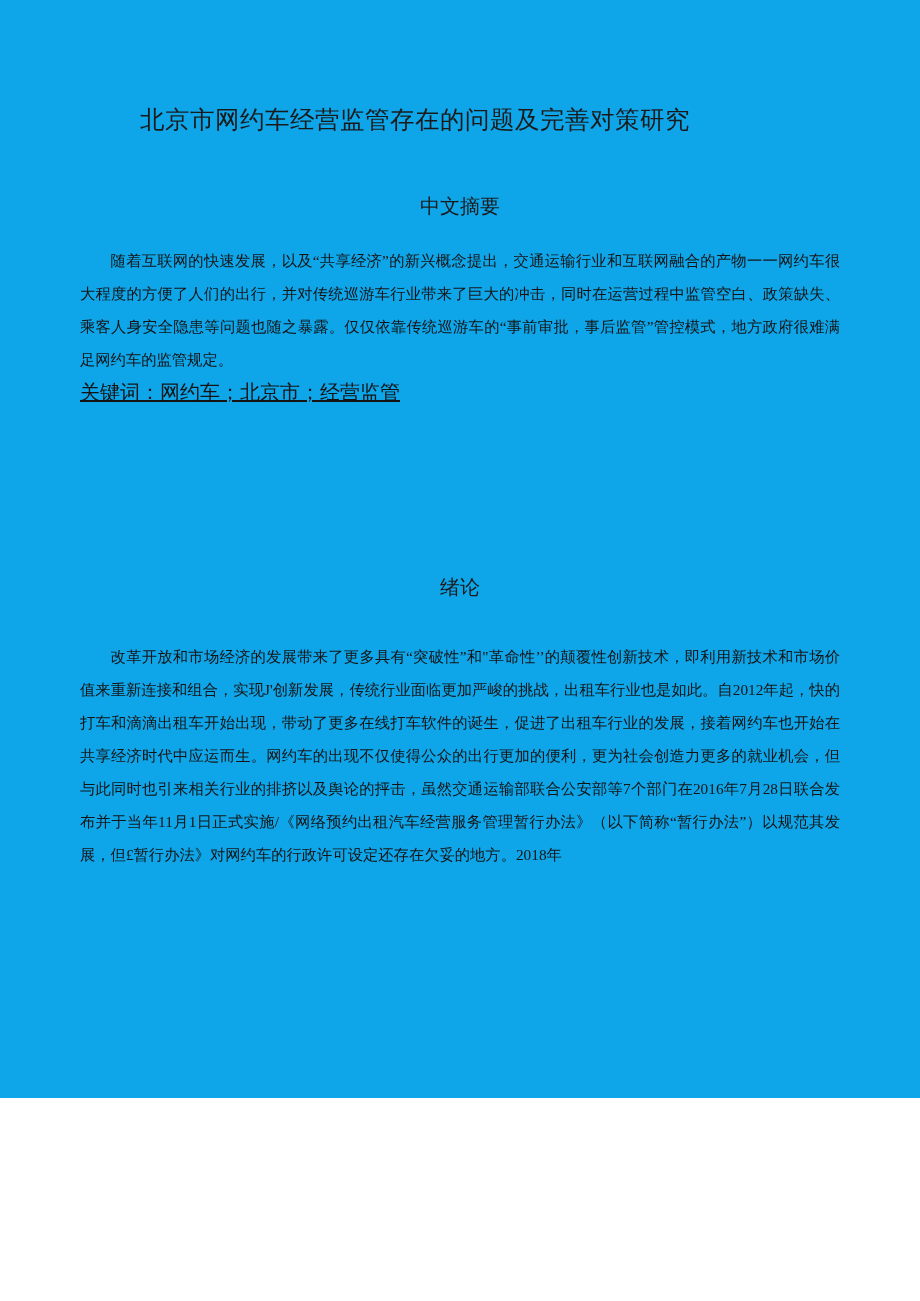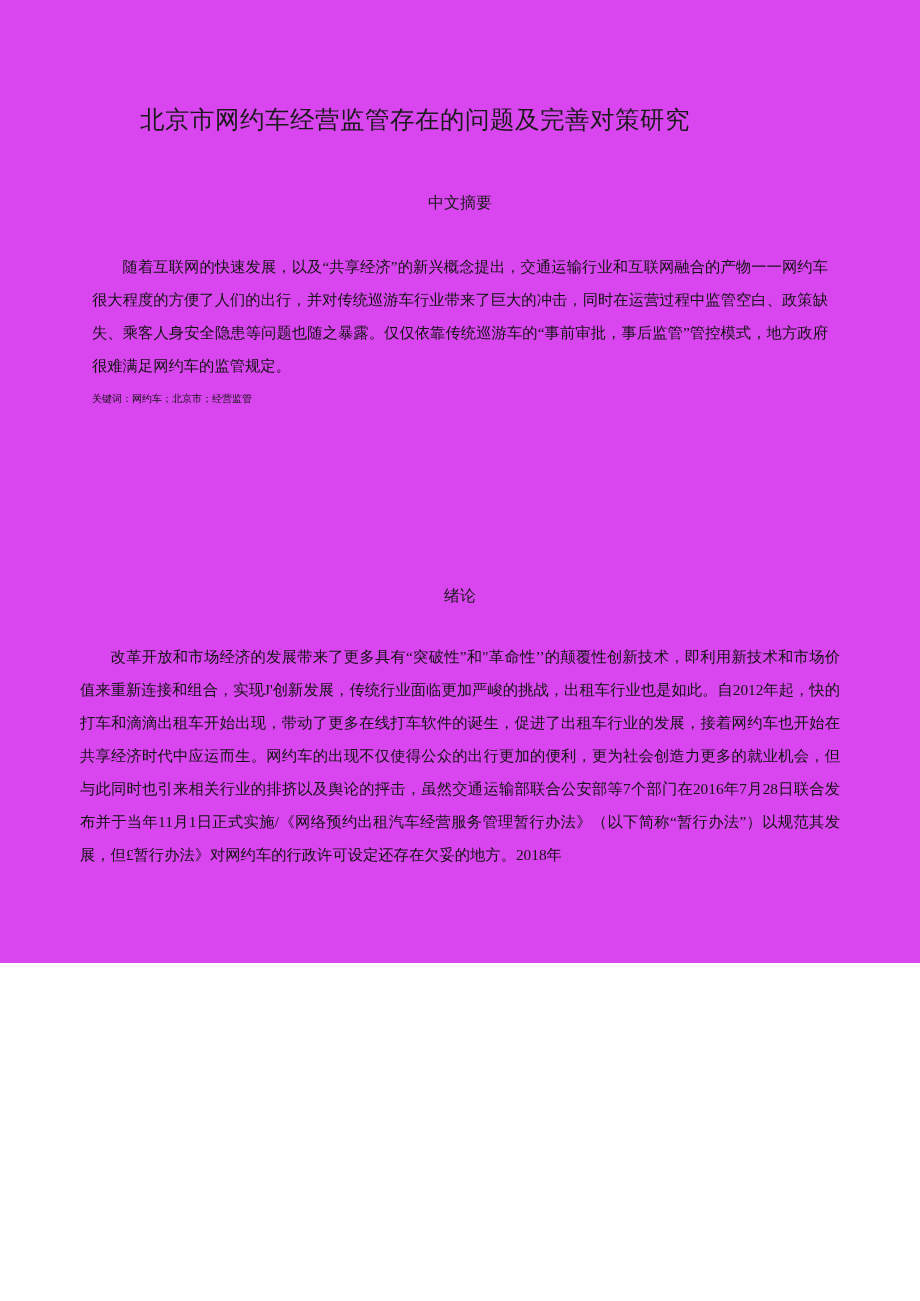--- a/index.html
+++ b/index.html
@@ -10,76 +10,77 @@
   body {
     width: 920px;
     height: 1301px;
     font-family: "Liberation Serif", serif;
     color: #000000;
     overflow: hidden;
   }
   .page {
     position: relative;
     width: 920px;
-    height: 963px;
-    background: #d946ef;
+    height: 1098px;
+    background: #0ea5e9;
     box-sizing: border-box;
     padding: 0 80px;
   }
   .doc-title {
     font-family: "Liberation Sans", sans-serif;
     font-size: 24.5px;
     font-weight: normal;
     letter-spacing: 0.5px;
     text-align: left;
     margin: 0;
     padding-top: 103px;
     padding-left: 60px;
     color: #1a1a1a;
   }
   .section-heading {
     font-family: "Liberation Sans", sans-serif;
-    font-size: 16px;
+    font-size: 20px;
     font-weight: normal;
     text-align: center;
     color: #1a1a1a;
   }
   .abstract-heading {
     margin: 0;
     padding-top: 57px;
   }
   .body-block {
-    margin: 12px;
+    margin: 0;
     padding-top: 24px;
   }
   p.para {
     margin: 0;
     font-size: 15.3px;
     line-height: 33px;
     text-align: justify;
     text-justify: inter-ideograph;
     text-indent: 2em;
     color: #141414;
   }
   .keywords {
     margin: 0;
-    font-size: 10px;
+    font-size: 20px;
     line-height: 33px;
     text-indent: 0;
     color: #141414;
+    text-decoration: underline;
   }
   .toc-heading {
     margin: 0;
     padding-top: 49px;
   }
   .toc-body {
     height: 88px;
   }
   .intro-heading {
-    margin: 8px;
+    margin: 14px;
     padding-top: 63px;
     font-family: Liberation Mono, monospace;
   }
   .intro-block {
     margin: 0;
     padding-top: 25px;
   }
 </style>
 </head>
 <body>

